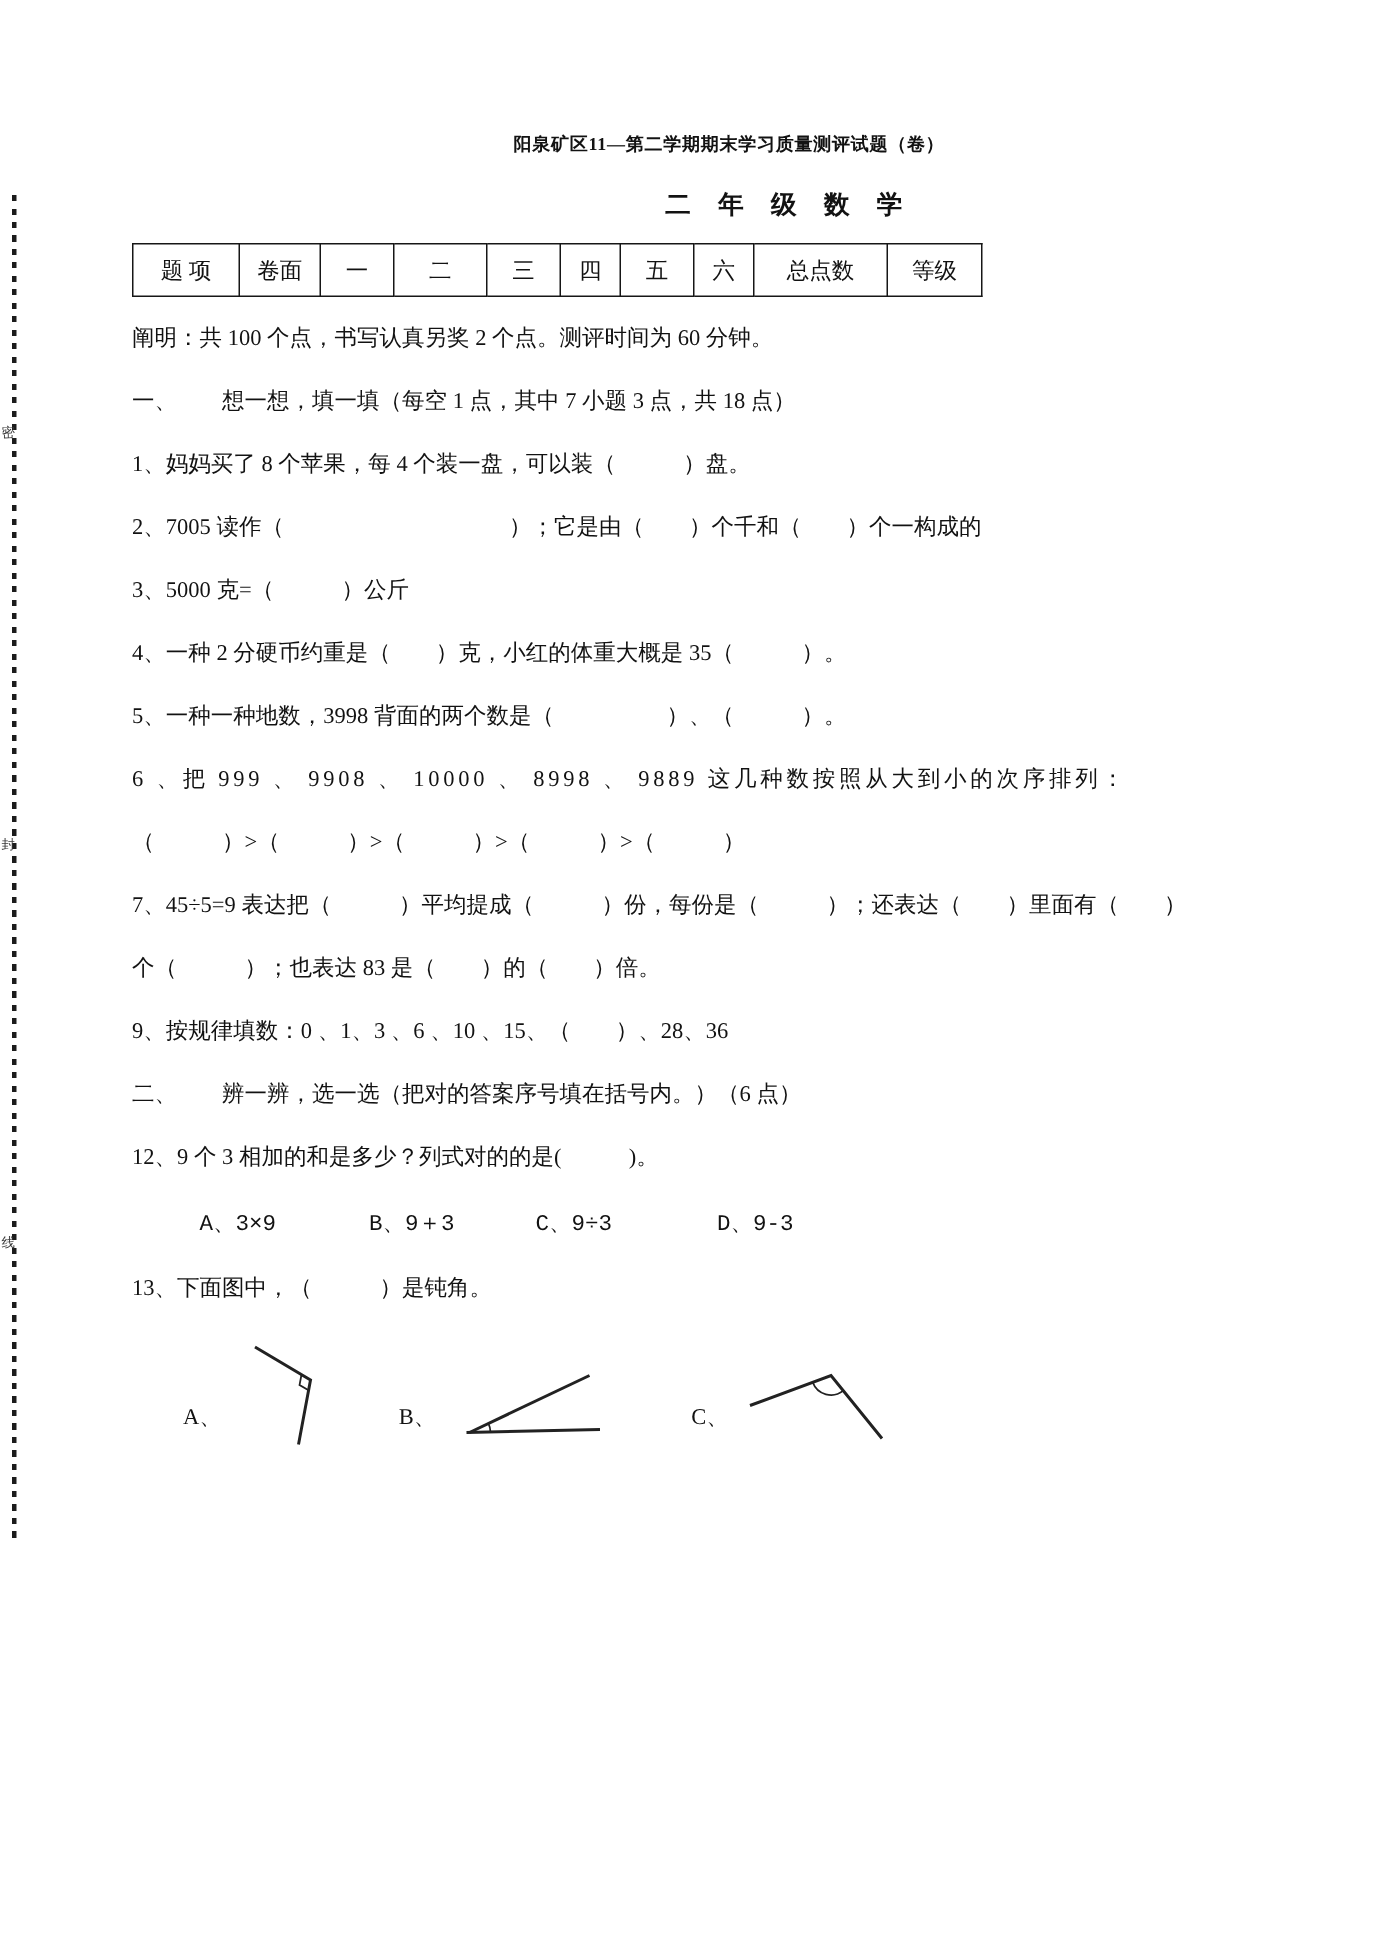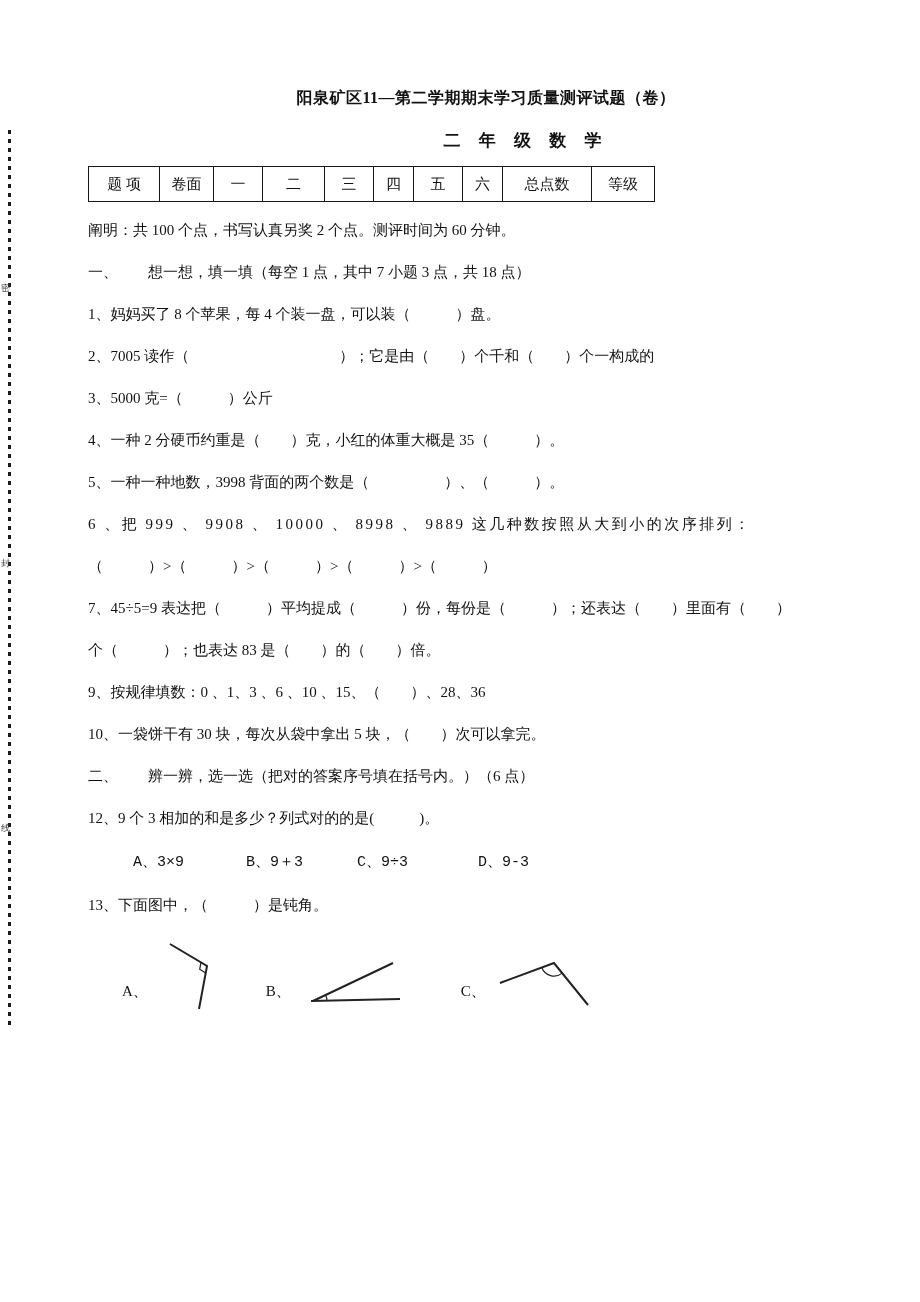--- a/index.html
+++ b/index.html
@@ -9,21 +9,21 @@
   
   .seal-line { position:absolute; left:8px; top:130px; width:3px; height:898px;
     background:repeating-linear-gradient(to bottom,#1b1b1b 0 4px, transparent 4px 9px); }
   .seal-mark { position:absolute; left:1px; font-size:9px; color:#3a3a3a; line-height:10px; }
   .seal-mark.m1 { top:283px; }
   .seal-mark.m2 { top:558px; }
   .seal-mark.m3 { top:823px; }
 
   .content { padding:88px 36px 0 88px; }
 
-  .title { margin:0 0 20px 0; text-align:center; font-weight:bold; font-size:16px; letter-spacing:0.5px; }
+  .title { margin:0 0 20px 0; text-align:center; font-weight:bold; font-size:12px; letter-spacing:0.5px; }
   .subtitle { margin:0 0 14px 0; padding-left:80px; font-weight:bold; font-size:17px; letter-spacing:7px;text-align:center; }
 
   table.score { border-collapse:collapse; table-layout:fixed; width:565px; margin:0 0 20px 0; }
   table.score td { border:1.5px solid #161616; height:34px; text-align:center; vertical-align:middle;
     font-size:15px; padding:0; overflow:hidden; }
   td.c0 { width:70px; } td.c1 { width:53px; } td.c2 { width:48px; } td.c3 { width:61px; }
   td.c4 { width:48px; } td.c5 { width:39px; } td.c6 { width:48px; } td.c7 { width:39px; }
   td.c8 { width:88px;border-radius:16px; } td.c9 { width:62px; }
 
   .doc-body p { margin:0 0 26px 0; font-size:15px; line-height:16px; white-space:nowrap; }
@@ -80,21 +80,20 @@
       <p>1、妈妈买了 8 个苹果，每 4 个装一盘，可以装（　　　）盘。</p>
       <p>2、7005 读作（　　　　　　　　　　）；它是由（　　）个千和（　　）个一构成的</p>
       <p>3、5000 克=（　　　）公斤</p>
       <p>4、一种 2 分硬币约重是（　　）克，小红的体重大概是 35（　　　）。</p>
       <p>5、一种一种地数，3998 背面的两个数是（　　　　　）、（　　　）。</p>
       <p class="wide">6 、把 999 、 9908 、 10000 、 8998 、 9889 这几种数按照从大到小的次序排列：</p>
       <p>（　　　）&gt;（　　　）&gt;（　　　）&gt;（　　　）&gt;（　　　）</p>
       <p>7、45÷5=9 表达把（　　　）平均提成（　　　）份，每份是（　　　）；还表达（　　）里面有（　　）</p>
       <p>个（　　　）；也表达 83 是（　　）的（　　）倍。</p>
       <p>9、按规律填数：0 、1、3 、6 、10 、15、（　　）、28、36</p>
-      <p>10、一袋饼干有 30 块，每次从袋中拿出 5 块，（　　）次可以拿完。</p>
       <p>二、　　辨一辨，选一选（把对的答案序号填在括号内。）（6 点）</p>
       <p>12、9 个 3 相加的和是多少？列式对的的是(　　　)。</p>
 
       <div class="options">
         <span class="op-a">A、3×9</span>
         <span class="op-b">B、9＋3</span>
         <span class="op-c">C、9÷3</span>
         <span class="op-d">D、9-3</span>
       </div>
 

